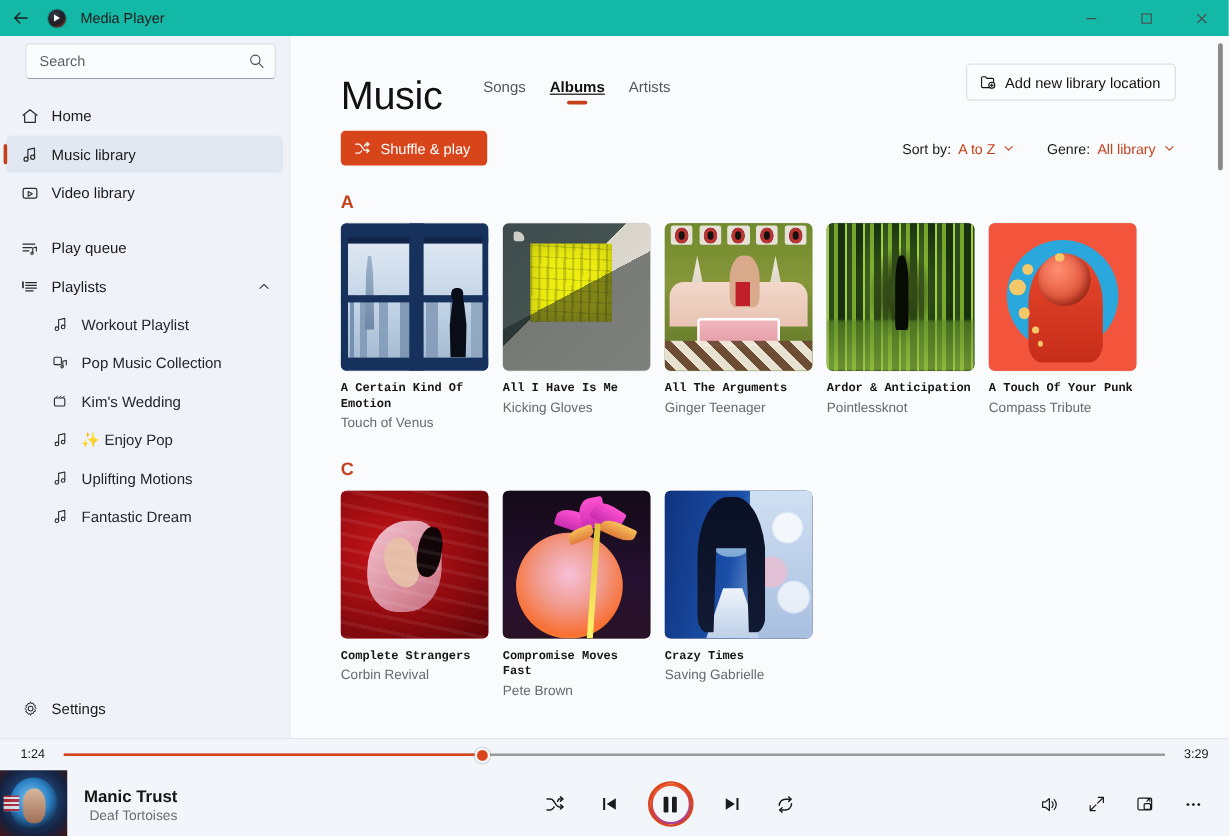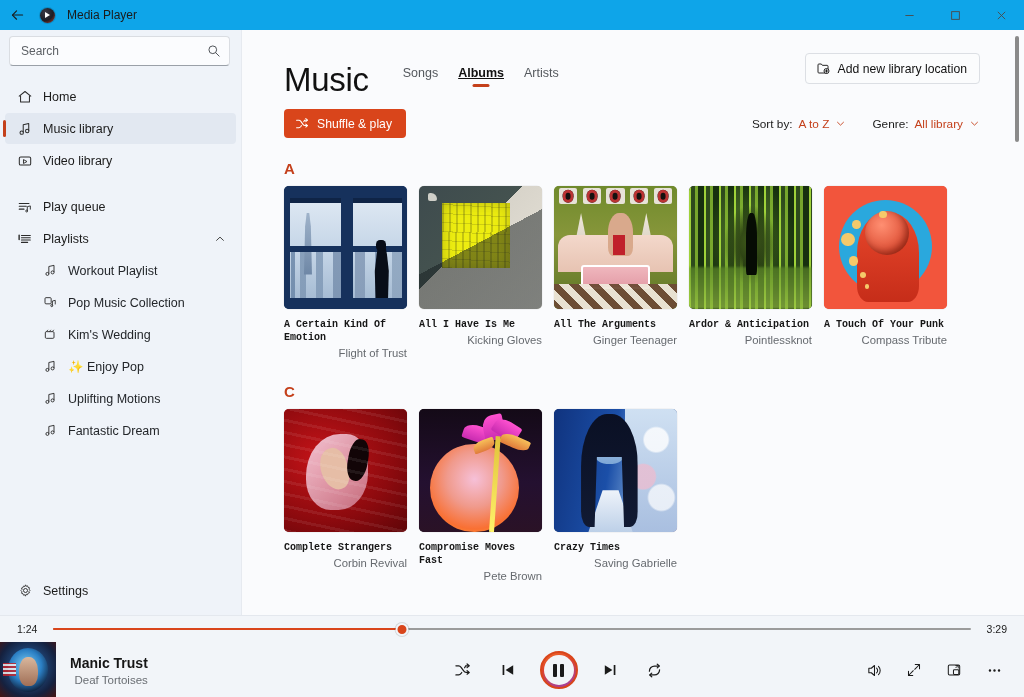--- a/index.html
+++ b/index.html
@@ -8,21 +8,21 @@
     font-family: "Liberation Sans", sans-serif;
     background: #f3f3f3;
     overflow: hidden;
   }
   .app { position: relative; width: 1024px; height: 697px; display: flex; flex-direction: column; }
 
   
   .titlebar {
     height: 30px; min-height: 30px;
     display: flex; align-items: center;
-    background: #0ea5e9;
+    background: #14b8a6;
     position: relative; z-index: 20;
   }
   .tb-back {
     width: 34px; height: 30px; display: flex; align-items: center; justify-content: center;
     color: #1b1b1b;
   }
   .tb-logo { width: 26px; height: 30px; display: flex; align-items: center; justify-content: center; }
   .logo-circle {
     width: 15px; height: 15px; border-radius: 50%;
     background: radial-gradient(circle at 35% 30%, #3a3a46 0%, #1d1d25 55%, #c23a1c 100%);
@@ -47,21 +47,21 @@
   .body-row { flex: 1; display: flex; min-height: 0; position: relative; }
 
   
   .sidebar {
     width: 242px; min-width: 242px;
     background: #eff3f9;
     display: flex; flex-direction: column;
     border-right: 1px solid #e6eaf0;
     padding-top: 2px;
   }
-  .search-wrap { padding: 4px 11px 10px 9px; }
+  .search-wrap { padding: 4px 11px 10px 21px; }
   .search-box {
     height: 30px; background: #fbfcfe; border: 1px solid #dadde2;
     border-bottom: 1px solid #9aa0a8;
     border-radius: 4px; display: flex; align-items: center;
     padding: 0 8px 0 11px;
   }
   .search-box input {
     flex: 1; border: none; outline: none; background: transparent;
     font-family: "Liberation Sans", sans-serif; font-size: 12px; color: #1b1b1b;
   }
@@ -142,21 +142,21 @@
   .grid { display: flex; gap: 12px; }
   .album { width: 123px; }
   .cover {
     width: 123px; height: 123px; border-radius: 5px; overflow: hidden;
     position: relative; box-shadow: 0 0 0 .5px rgba(0,0,0,.07);
   }
   .album-title {
     font-size: 10px; font-weight: bold; color: #161616;
     margin-top: 9px; line-height: 1.32; font-family: Liberation Mono, monospace;
   }
-  .album-artist { font-size: 11.3px; color: #666a6f; margin-top: 2px; line-height: 1.3; text-align: right; }
+  .album-artist { font-size: 11.3px; color: #666a6f; margin-top: 2px; line-height: 1.3; }
 
   
   .art-window { background: linear-gradient(#d3dfec, #b9cbe0); }
   .art-window .sky { position: absolute; inset: 0; background: linear-gradient(180deg,#e5edf6 0%, #c3d4e6 55%, #9fb6cf 100%); }
   .art-window .city { position: absolute; left: 0; right: 0; bottom: 9%; height: 42%;
     background:
       linear-gradient(90deg, transparent 0 6%, #6b87a8 6% 9%, transparent 9% 13%, #7e97b4 13% 18%, transparent 18% 26%, #8099b6 26% 32%, transparent 32% 40%, #7890ae 40% 46%, transparent 46% 58%, #8298b5 58% 66%, transparent 66% 74%, #7b93b1 74% 82%, transparent 82% 88%, #8ca3bd 88% 96%, transparent 96%);
     opacity: .85; }
   .art-window .spire { position: absolute; left: 13%; bottom: 28%; width: 13%; height: 50%;
     background: linear-gradient(#9fb3ca,#6e87a6); clip-path: polygon(42% 0, 58% 0, 68% 22%, 75% 100%, 25% 100%, 32% 22%); }
@@ -577,21 +577,21 @@
                 <div class="frame-top2"></div>
               <div class="frame-v"></div>
                 <div class="frame-h"></div>
               <div class="frame-l"></div>
                 <div class="frame-r"></div>
                 <div class="frame-bot"></div>
               <div class="man"></div>
                 <div class="head"></div>
             </div>
             <div class="album-title">A Certain Kind Of Emotion</div>
-            <div class="album-artist">Flight of Trust</div>
+            <div class="album-artist">Touch of Venus</div>
           </div>
 
           <div class="album">
             <div class="cover art-yellow">
               <div class="wall"></div>
                 <div class="bird"></div>
                 <div class="ysq"></div>
                 <div class="shadow" style="opacity:.55"></div>
             </div>
             <div class="album-title">All I Have Is Me</div>

